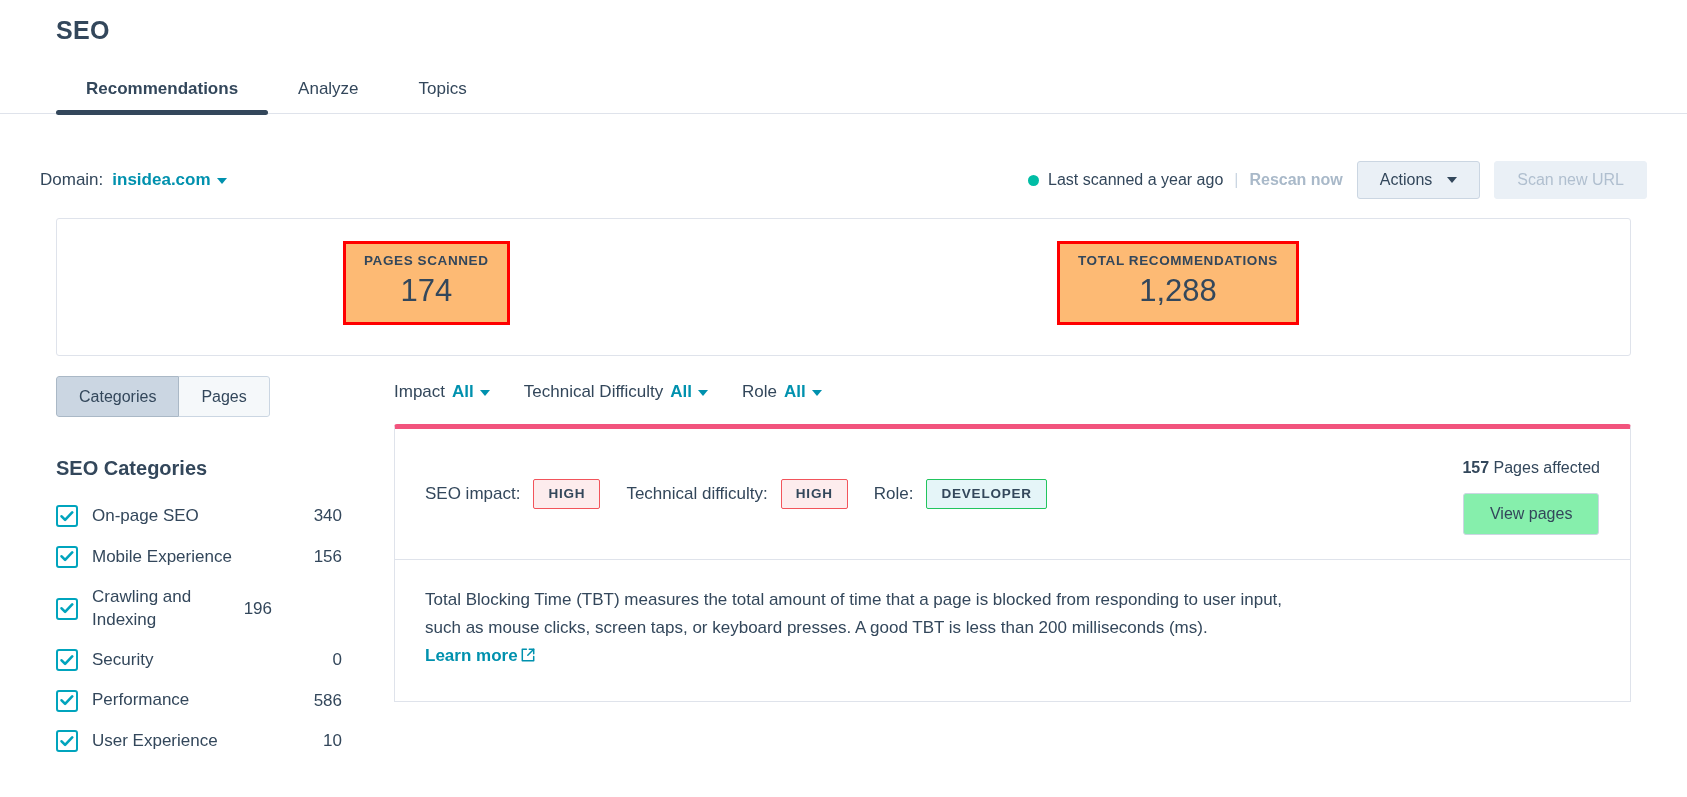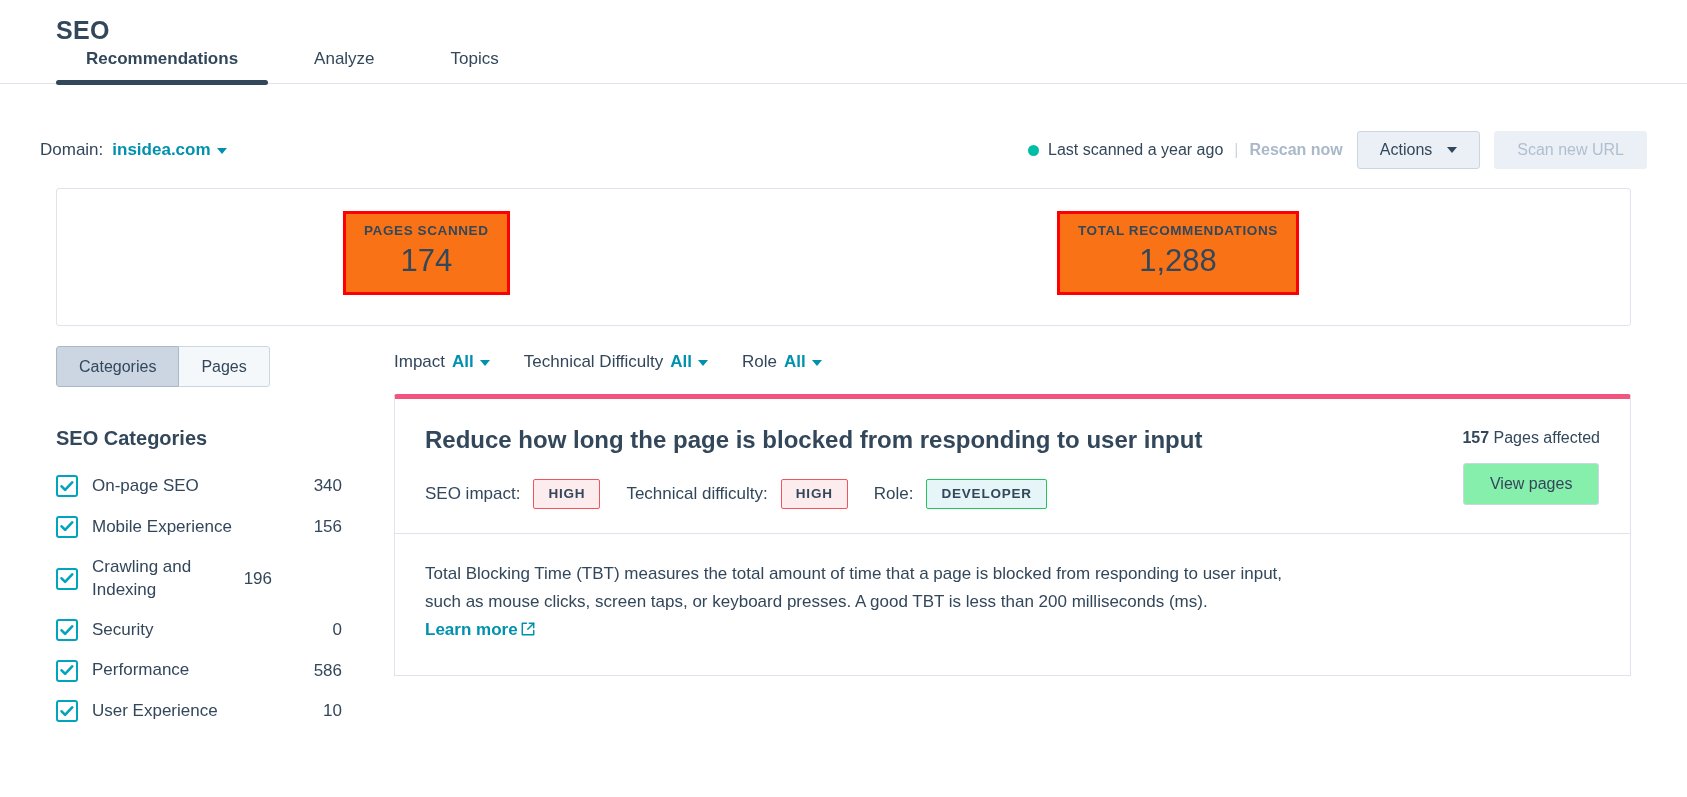--- a/index.html
+++ b/index.html
@@ -15,21 +15,21 @@
   }
 
   .page { position: relative; width: 1687px; height: 797px; background: #fff; }
 
   
   .topnav { padding: 0 56px; border-bottom: 1px solid #dfe3eb; background: #fff; }
   .app-title {
     font-size: 25px; font-weight: 700; letter-spacing: .3px;
     color: #33475b; padding-top: 18px; line-height: 1;
   }
-  .tabs { display: flex; align-items: center; gap: 16px; }
+  .tabs { display: flex; align-items: center; gap: 0; margin-top: 30px; }
   .tab {
     position: relative; font-size: 17px; color: #33475b;
     padding: 6px 30px 14px 30px; cursor: pointer; white-space: nowrap;
   }
   .tab.active { font-weight: 700; }
   .tab.active::after {
     content: ""; position: absolute; left: 0; right: 0; bottom: -2px;
     height: 5px; background: #33475b; border-radius: 3px;
   }
 
@@ -68,21 +68,21 @@
   }
 
   
   .stats-panel {
     margin: 18px 56px 0 56px;
     border: 1px solid #dfe3eb; border-radius: 3px; background: #fff;
     height: 138px; position: relative;
   }
   .stat {
     position: absolute; top: 22px;
-    border: 3px solid #ff0000; background: #f97316;
+    border: 3px solid #ff0000; background: #fdba74;
     padding: 9px 18px 14px 18px; text-align: center;
   }
   .stat-1 { left: 286px; }
   .stat-2 { left: 1000px; }
   .stat-label {
     font-size: 13.5px; font-weight: 700; letter-spacing: .6px;
     color: #33475b; text-transform: uppercase; white-space: nowrap;
   }
   .stat-value { font-size: 31px; color: #33475b; margin-top: 6px; line-height: 1.1; }
 
@@ -291,21 +291,20 @@
           <span>Technical Difficulty</span><span class="fval">All</span><span class="caret"></span>
         </div>
         <div class="filter">
           <span>Role</span><span class="fval">All</span><span class="caret"></span>
         </div>
       </div>
 
       <div class="rec-card">
         <div class="rec-head">
           <div class="rec-head-left">
-            <div class="rec-title">Reduce how long the page is blocked from responding to user input</div>
             <div class="rec-meta">
               <div class="meta-item">
                 <span>SEO impact:</span>
                 <span class="badge badge-high">HIGH</span>
               </div>
               <div class="meta-item">
                 <span>Technical difficulty:</span>
                 <span class="badge badge-high">HIGH</span>
               </div>
               <div class="meta-item">

